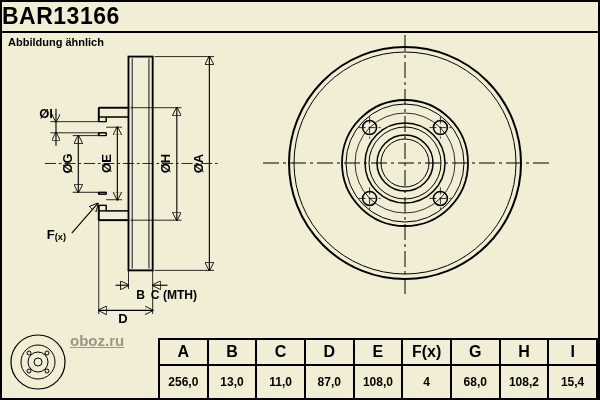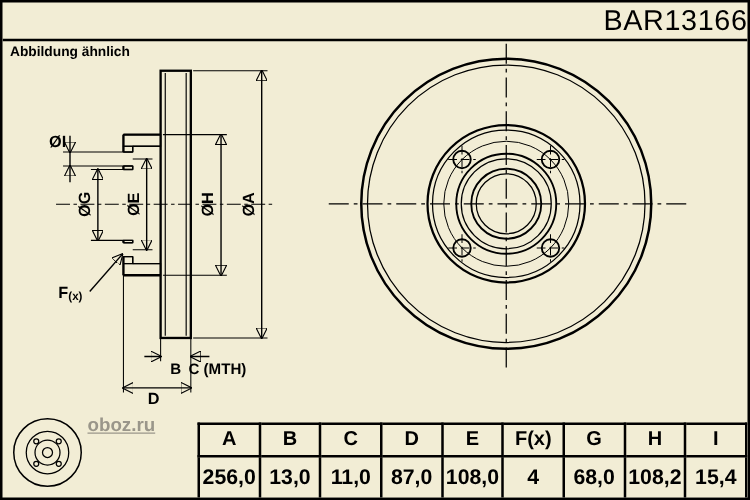--- a/index.html
+++ b/index.html
@@ -7,21 +7,21 @@
     width:600px;height:400px;
     box-sizing:border-box;
     position:relative;
     background:#f2edd5;
     border:2px solid #000;
     font-family:"Liberation Sans", sans-serif;
     overflow:hidden;
   }
   .title{
     position:absolute;top:1px;left:0;width:100%;
-    text-align:right;font-size:23px;font-weight:normal;
+    text-align:left;font-size:23px;font-weight:bold;
     letter-spacing:0.5px;color:#000;
   }
   .header-rule{position:absolute;top:29px;left:0;width:100%;height:2px;background:#000;}
   .note{
     position:absolute;top:34px;left:6px;
     font-size:11px;font-weight:bold;line-height:1.25;color:#000;
   }
   .drawing{position:absolute;}
   #section-svg{left:8px;top:36px;}
   #front-svg{left:251px;top:31px;}
@@ -35,21 +35,21 @@
   .cl{stroke-width:0.9;stroke-dasharray:12 3 3 3;}
   table{
     position:absolute;left:156px;top:336px;width:440px;
     border-collapse:collapse;table-layout:fixed;background:#f2edd5;
   }
   th,td{
     border:2px solid #000;text-align:center;vertical-align:middle;
     font-weight:bold;color:#000;padding:0;
   }
   th{height:24px;font-size:16px;}
-  td{height:32px;font-size:17px;}
+  td{height:32px;font-size:12px;}
   .watermark-text{
     position:absolute;left:68px;top:330px;
     font-size:15px;font-weight:bold;color:#9a968a;text-decoration:underline;
   }
   #watermark-photo{position:absolute;left:6px;top:328px;}
 </style>
 </head>
 <body>
 
 <div class="title">BAR13166</div>

